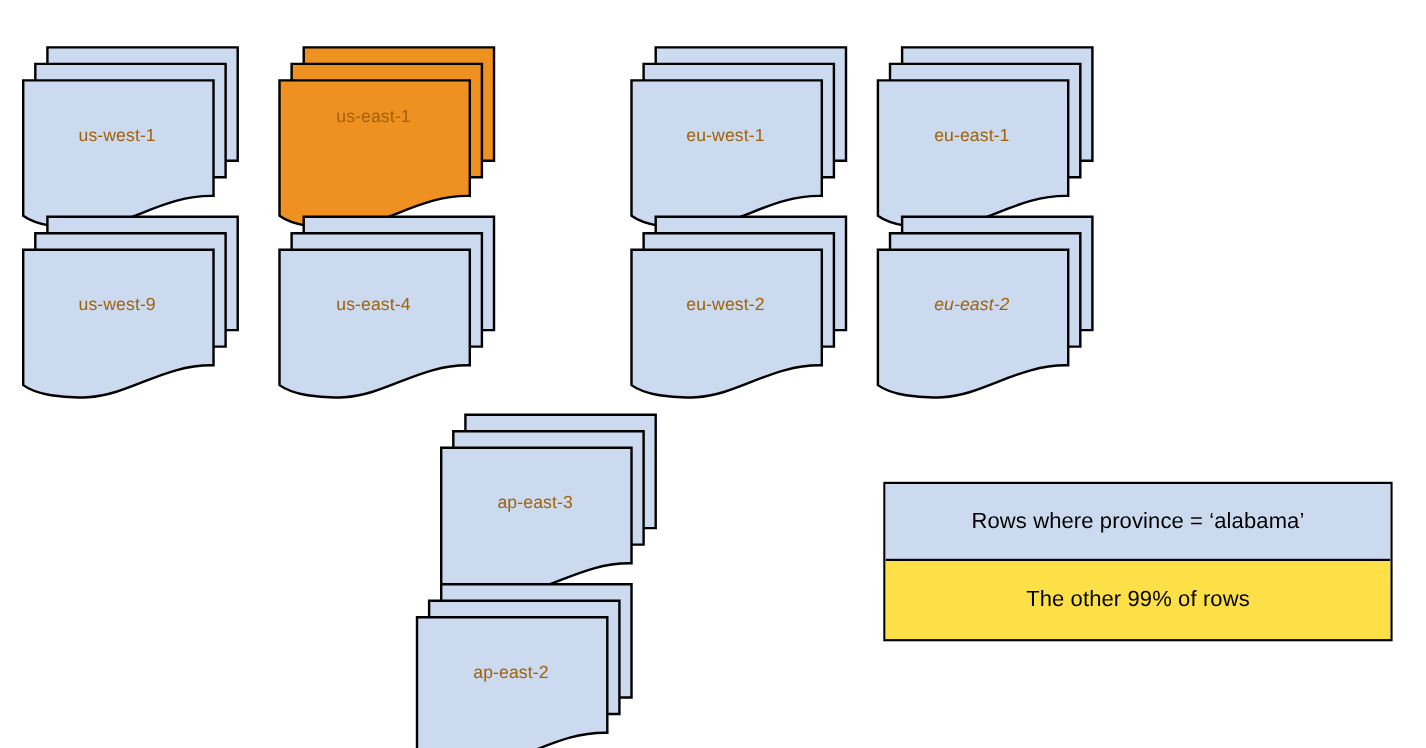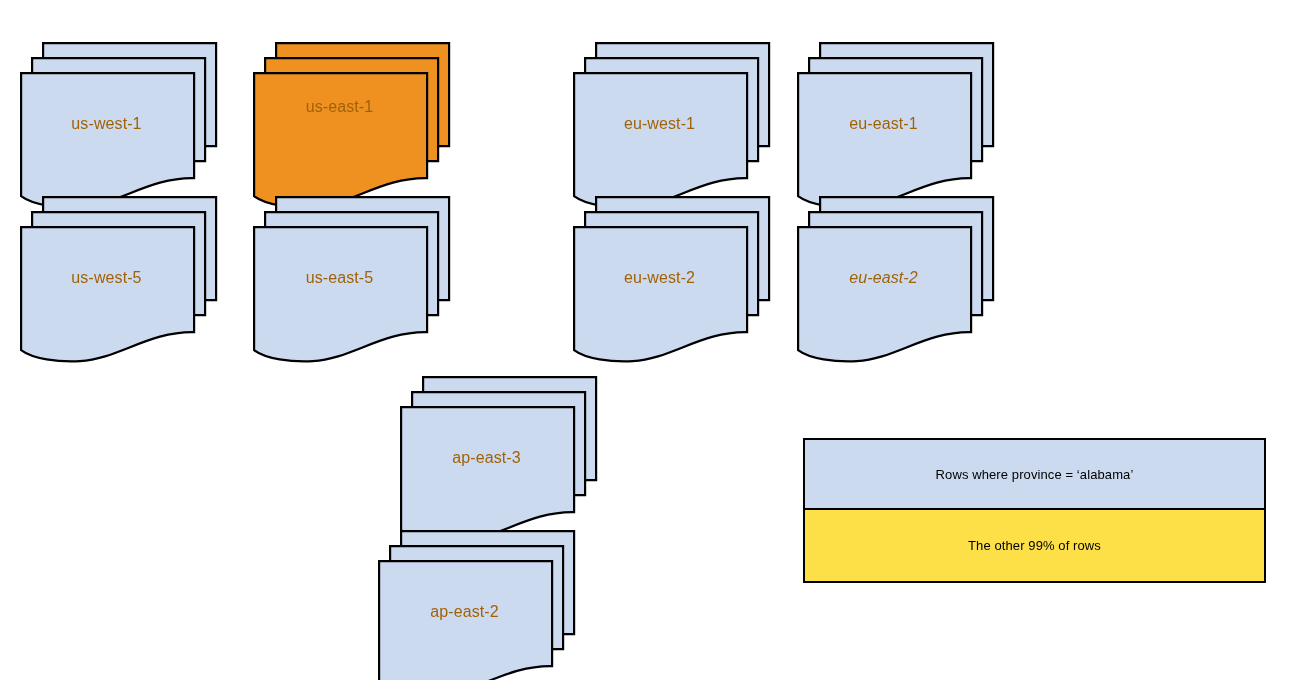--- a/index.html
+++ b/index.html
@@ -53,21 +53,21 @@
     position: absolute;
     box-sizing: border-box;
     border: 2.2px solid #000000;
     overflow: hidden;
   }
   .legend-row {
     box-sizing: border-box;
     display: flex;
     align-items: center;
     justify-content: center;
-    font-size: 13px;
+    font-size: 20px;
     color: #000000;
     letter-spacing: 0.1px;
     white-space: nowrap;
   }
   .legend-row.top {
     height: 70px;
     border-bottom: 2.2px solid #000000;
   }
   .legend-row.bottom {
     height: 70.6px;
@@ -109,29 +109,29 @@
         <path d="M 1.1 31.1 L 174.1 31.1 L 174.1 136.1 C 129.12 135.1 97.98 163.1 59.92000000000001 165.1 C 37.43 166.1 13.21 163.1 1.1 154.1 Z" fill="#ccdaf0" stroke="#000000" stroke-width="2.2" stroke-linejoin="miter"></path>
       </svg>
       <div class="stack-label" style="top: 73.5px;">eu-east-1</div>
     </div>
     <div class="stack" style="left: 20px; top: 196px;">
       <svg width="201" height="170">
         <path d="M 23.1 1.1 L 196.1 1.1 L 196.1 104.1 L 23.1 104.1 Z" fill="#ccdaf0" stroke="#000000" stroke-width="2.2" stroke-linejoin="miter"></path>
         <path d="M 12.1 16.1 L 185.1 16.1 L 185.1 119.1 L 12.1 119.1 Z" fill="#ccdaf0" stroke="#000000" stroke-width="2.2" stroke-linejoin="miter"></path>
         <path d="M 1.1 31.1 L 174.1 31.1 L 174.1 136.1 C 129.12 135.1 97.98 163.1 59.92000000000001 165.1 C 37.43 166.1 13.21 163.1 1.1 154.1 Z" fill="#ccdaf0" stroke="#000000" stroke-width="2.2" stroke-linejoin="miter"></path>
       </svg>
-      <div class="stack-label" style="top: 73.5px;">us-west-5</div>
+      <div class="stack-label" style="top: 73.5px;">us-west-9</div>
     </div>
     <div class="stack" style="left: 253px; top: 196px;">
       <svg width="201" height="170">
         <path d="M 23.1 1.1 L 196.1 1.1 L 196.1 104.1 L 23.1 104.1 Z" fill="#ccdaf0" stroke="#000000" stroke-width="2.2" stroke-linejoin="miter"></path>
         <path d="M 12.1 16.1 L 185.1 16.1 L 185.1 119.1 L 12.1 119.1 Z" fill="#ccdaf0" stroke="#000000" stroke-width="2.2" stroke-linejoin="miter"></path>
         <path d="M 1.1 31.1 L 174.1 31.1 L 174.1 136.1 C 129.12 135.1 97.98 163.1 59.92000000000001 165.1 C 37.43 166.1 13.21 163.1 1.1 154.1 Z" fill="#ccdaf0" stroke="#000000" stroke-width="2.2" stroke-linejoin="miter"></path>
       </svg>
-      <div class="stack-label" style="top: 73.5px;">us-east-5</div>
+      <div class="stack-label" style="top: 73.5px;">us-east-4</div>
     </div>
     <div class="stack" style="left: 573px; top: 196px;">
       <svg width="201" height="170">
         <path d="M 23.1 1.1 L 196.1 1.1 L 196.1 104.1 L 23.1 104.1 Z" fill="#ccdaf0" stroke="#000000" stroke-width="2.2" stroke-linejoin="miter"></path>
         <path d="M 12.1 16.1 L 185.1 16.1 L 185.1 119.1 L 12.1 119.1 Z" fill="#ccdaf0" stroke="#000000" stroke-width="2.2" stroke-linejoin="miter"></path>
         <path d="M 1.1 31.1 L 174.1 31.1 L 174.1 136.1 C 129.12 135.1 97.98 163.1 59.92000000000001 165.1 C 37.43 166.1 13.21 163.1 1.1 154.1 Z" fill="#ccdaf0" stroke="#000000" stroke-width="2.2" stroke-linejoin="miter"></path>
       </svg>
       <div class="stack-label" style="top: 73.5px;">eu-west-2</div>
     </div>
     <div class="stack" style="left: 797px; top: 196px; font-style: italic;">

